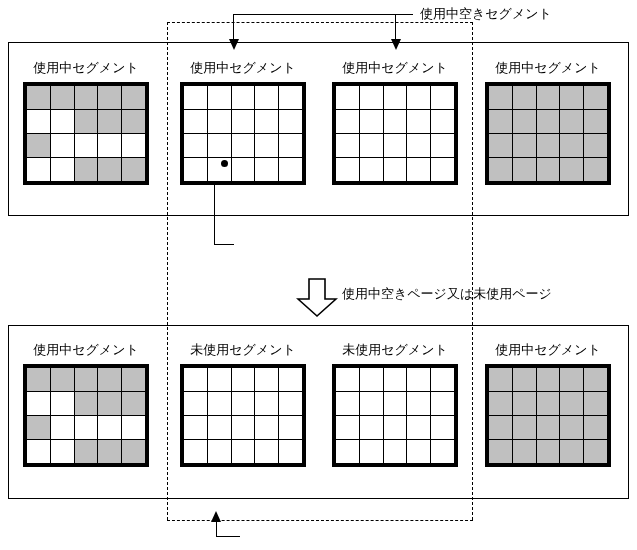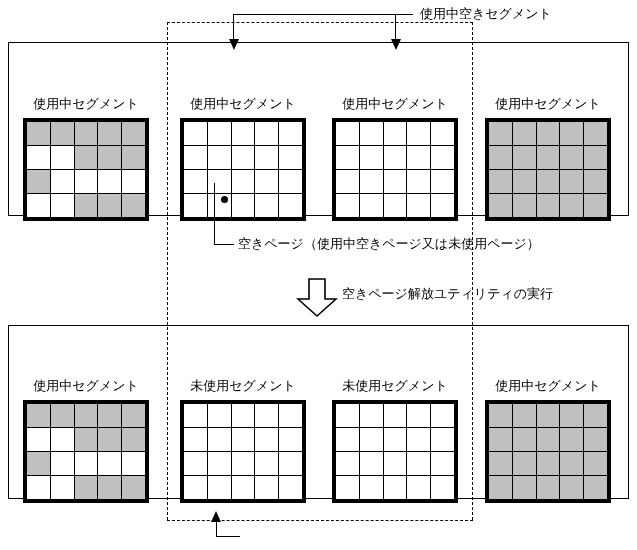--- a/index.html
+++ b/index.html
@@ -17,21 +17,21 @@
   .panel{
     position:absolute;
     border:1px solid #000;
     background:transparent;
     box-sizing:border-box;
   }
   #panel-top{left:8px;top:42px;width:621px;height:174px;}
   #panel-bottom{left:8px;top:325px;width:621px;height:174px;}
 
   
-  .segment{position:absolute;margin-top:36px;}
+  .segment{position:absolute;}
   .seg-label{
     position:absolute;
     top:0;left:0;
     width:136px;
     text-align:center;
     font-size:13px;
     line-height:15px;
     white-space:nowrap;
     letter-spacing:0px;
   }
@@ -219,26 +219,25 @@
         <div class="cell filled"></div>
         <div class="cell filled"></div>
         <div class="cell filled"></div>
         <div class="cell filled"></div>
         <div class="cell filled"></div>
       </div>
   </div>
 
   <div class="line-v" style="left:214px;top:183px;height:61px;"></div>
   <div class="line-h" style="left:214px;top:244px;width:20px;"></div>
-  <div class="callout-text" style="left:238px;top:236px;">空きページ（使用中空きページ又は未使用ページ）</div>
 
   <svg class="block-arrow" style="left:296px;top:278px;" width="42" height="40" viewBox="0 0 42 40">
     <polygon points="13,1 29,1 29,21 40,21 21,38 2,21 13,21" fill="#ffffff" stroke="#000000" stroke-width="1.6"></polygon>
   </svg>
-  <div class="callout-text" style="left:342px;top:286px;">空きページ解放ユティリティの実行</div>
+  <div class="callout-text" style="left:342px;top:286px;">使用中空きページ又は未使用ページ</div>
 
   <div class="panel" id="panel-bottom"></div>
 
   <div class="segment" style="left:18px;top:342px;width:136px;height:128px;">
     <div class="seg-label">使用中セグメント</div>
     <div class="grid">
         <div class="cell filled"></div>
         <div class="cell filled"></div>
         <div class="cell filled"></div>
         <div class="cell filled"></div>

